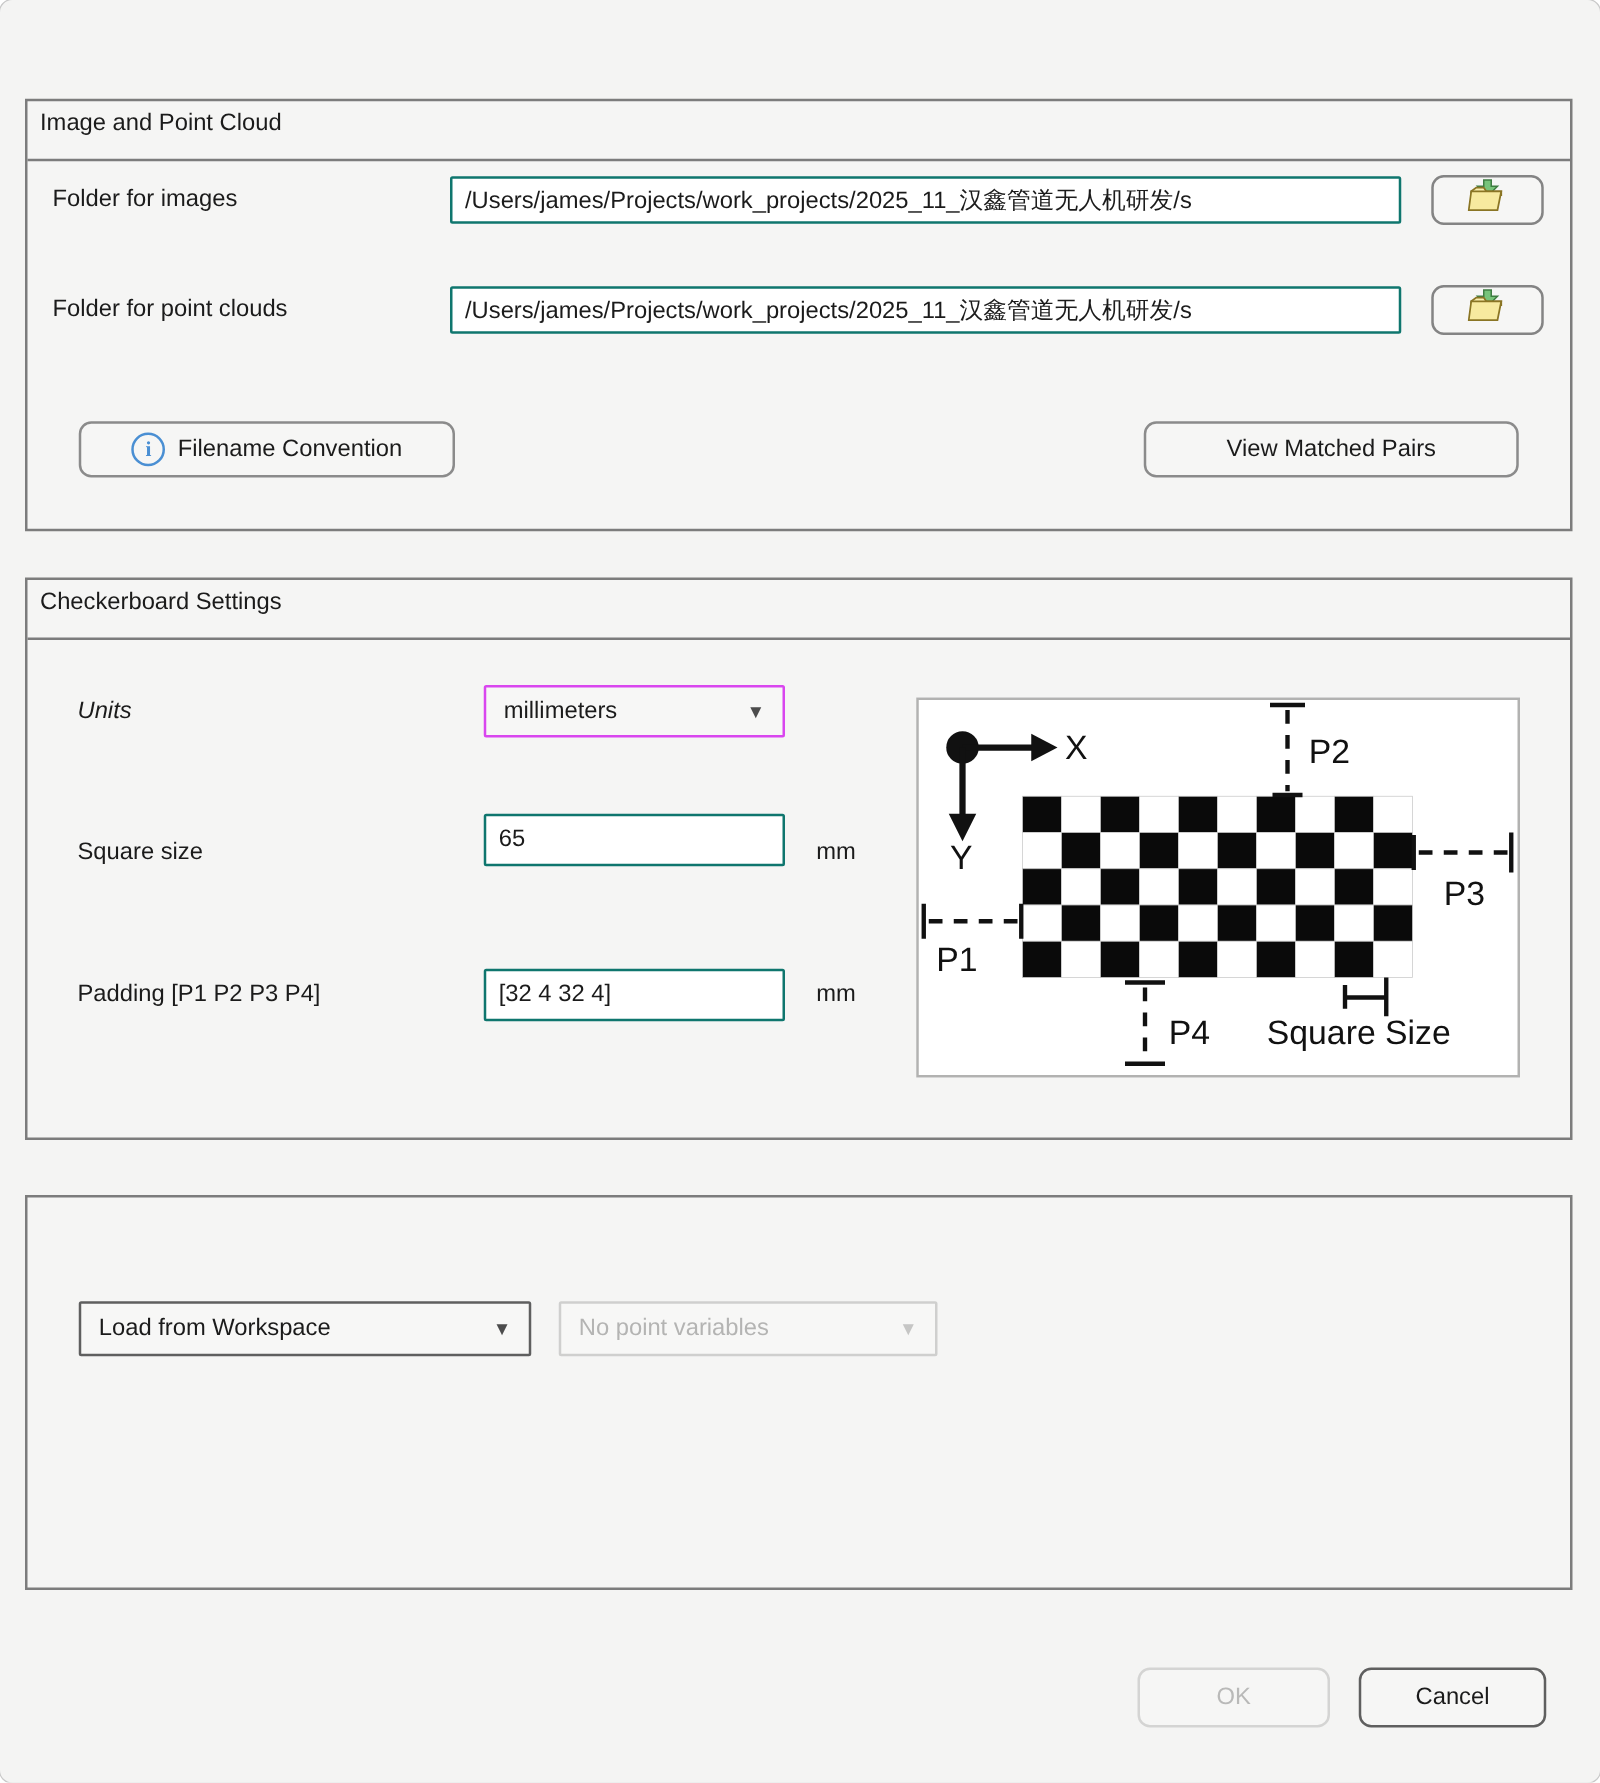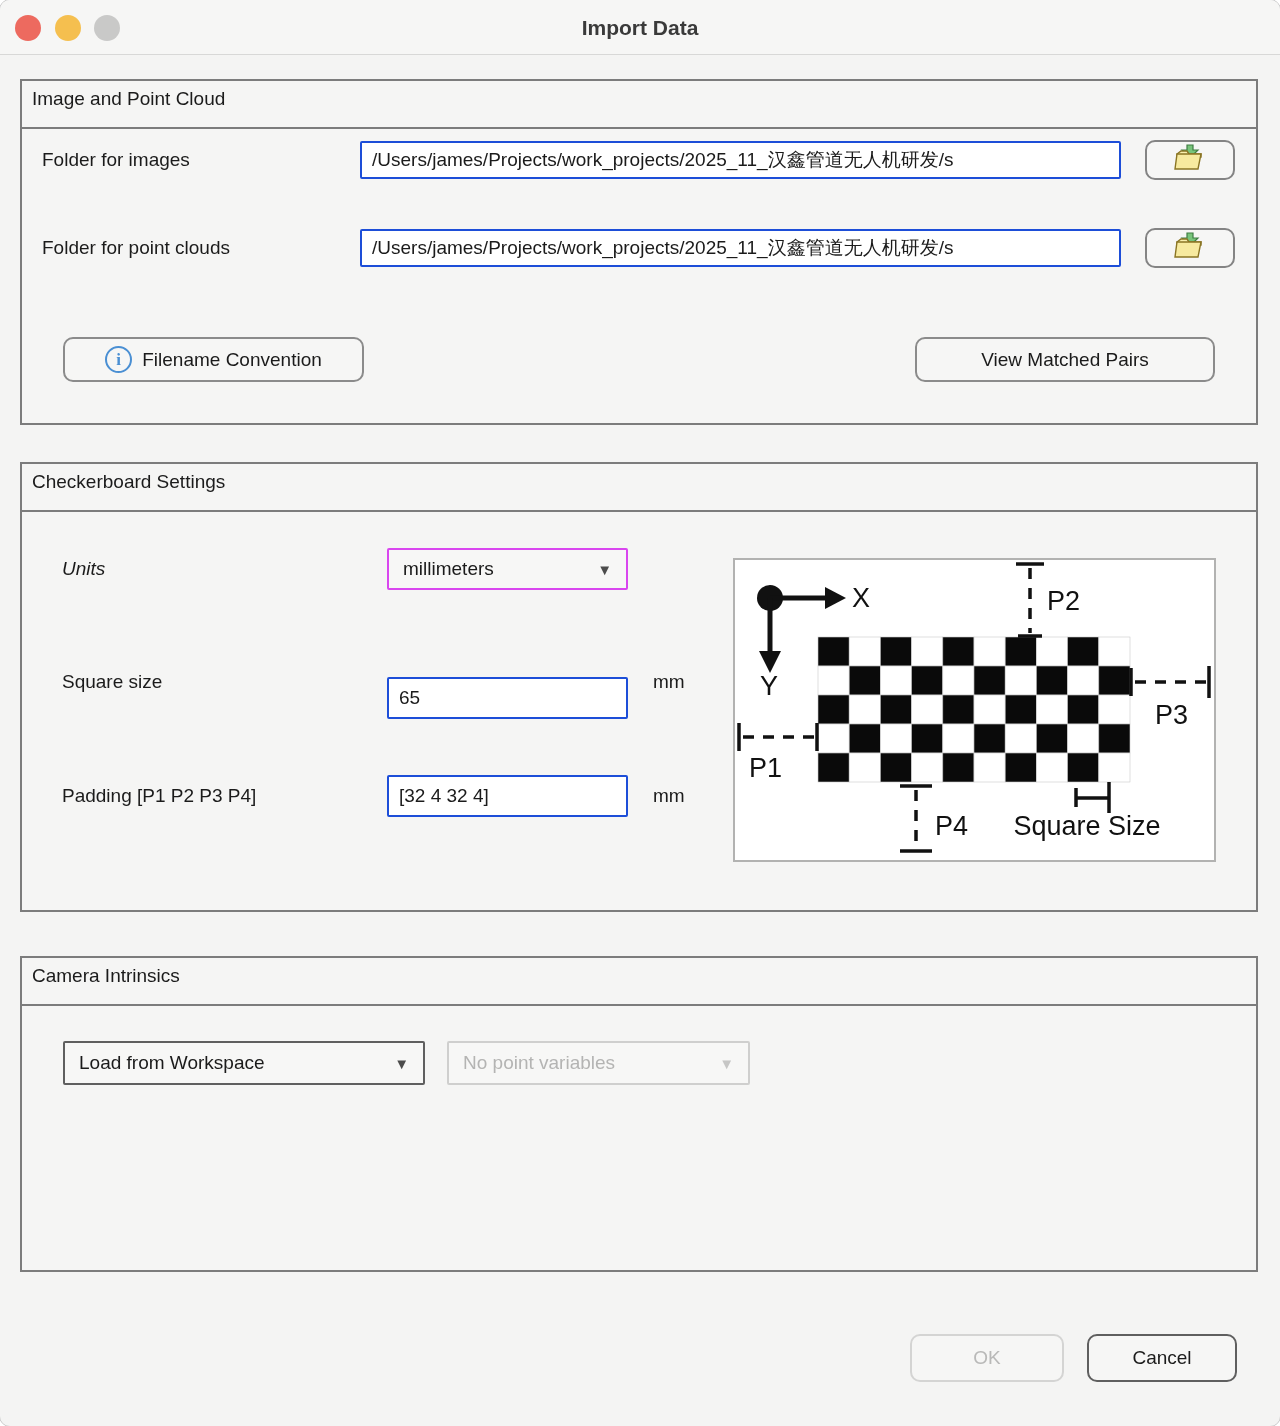--- a/index.html
+++ b/index.html
@@ -36,21 +36,21 @@
     height:48px; line-height:36px; padding-left:10px;
     border-bottom:2px solid #7c7c7c; font-size:19px; color:#1b1b1b;
   }
   #box-ipc { top:79px;  height:346px; }
   #box-cb  { top:462px; height:450px; }
   #box-ci  { top:956px; height:316px; }
 
   .field-label { position:absolute; font-size:19px; color:#1b1b1b; }
 
   .text-field {
-    position:absolute; background:#ffffff; border:2px solid #1d4ed8;
+    position:absolute; background:#ffffff; border:2px solid #0f766e;
     border-radius:2px; font-size:19px; color:#1b1b1b;
     padding:0 10px; font-family:"Liberation Sans","DejaVu Sans",sans-serif;
     outline:none; white-space:nowrap; overflow:hidden;
   }
 
   .btn {
     position:absolute; display:flex; align-items:center; justify-content:center;
     gap:10px; background:#f6f6f5; border:2px solid #8b8b8b; border-radius:10px;
     font-size:19px; color:#1b1b1b; cursor:default;
   }
@@ -80,26 +80,20 @@
     position:absolute; left:711px; top:94px; width:483px; height:304px;
     background:#ffffff; border:2px solid #b2b2b1;
   }
   .diagram-panel svg { display:block; }
 </style>
 </head>
 <body>
 
 <div class="window">
 
-  <div class="titlebar">
-    <span class="light red"></span>
-    <span class="light yellow"></span>
-    <span class="light gray"></span>
-    <div class="title">Import Data</div>
-  </div>
 
   <div class="groupbox" id="box-ipc">
     <div class="gb-header">Image and Point Cloud</div>
 
     <div class="field-label" style="left:20px; top:60px; line-height:38px;">Folder for images</div>
     <input class="text-field" style="left: 338px; top: 60px; width: 761px; height: 38px;" readonly="" value="/Users/james/Projects/work_projects/2025_11_汉鑫管道无人机研发/s">
     <div class="btn icon-only" style="left:1123px; top:59px; width:90px; height:40px;">
       <span>
         <svg width="32" height="28" viewBox="0 0 32 28">
           <polygon points="13,1 19,1 19,6 24,6 16,14 8,6 13,6" fill="#77c47a" stroke="#3f7d43" stroke-width="1.2"></polygon>
@@ -133,21 +127,21 @@
   <div class="groupbox" id="box-cb">
     <div class="gb-header">Checkerboard Settings</div>
 
     <div class="field-label" style="left:40px; top:84px; line-height:42px;font-style:italic;">Units</div>
     <div class="dropdown" style="left:365px; top:84px; width:241px; height:42px;">
       <span>millimeters</span>
       <span class="dd-arrow">▼</span>
     </div>
 
     <div class="field-label" style="left:40px; top:197px; line-height:42px;">Square size</div>
-    <input class="text-field" style="left: 365px; top: 213px; width: 241px; height: 42px;" readonly="" value="65">
+    <input class="text-field" style="left: 365px; top: 187px; width: 241px; height: 42px;" readonly="" value="65">
     <div class="unit-label" style="left:631px; top:197px; line-height:42px;">mm</div>
 
     <div class="field-label" style="left:40px; top:311px; line-height:42px;">Padding [P1 P2 P3 P4]</div>
     <input class="text-field" style="left: 365px; top: 311px; width: 241px; height: 42px;" readonly="" value="[32 4 32 4]">
     <div class="unit-label" style="left:631px; top:311px; line-height:42px;">mm</div>
 
     <div class="diagram-panel">
       <svg width="479" height="300" viewBox="0 0 479 300">
         <g>
             <rect x="83.0" y="77.0" width="31.2" height="29" fill="#0a0a0a" stroke="#c9c9c9" stroke-width="0.6"></rect>
@@ -244,21 +238,20 @@
           <line x1="341" y1="228" x2="341" y2="247"></line>
           <line x1="341" y1="238" x2="374" y2="238"></line>
           <line x1="374" y1="222" x2="374" y2="253"></line>
         </g>
         <text x="352" y="275" font-size="27" fill="#111" text-anchor="middle">Square Size</text>
       </svg>
     </div>
   </div>
 
   <div class="groupbox" id="box-ci">
-    <div class="gb-header">Camera Intrinsics</div>
 
     <div class="dropdown" style="left:41px; top:83px; width:362px; height:44px; border-color:#5f5f5f;">
       <span>Load from Workspace</span>
       <span class="dd-arrow">▼</span>
     </div>
 
     <div class="dropdown disabled" style="left:425px; top:83px; width:303px; height:44px;">
       <span>No point variables</span>
       <span class="dd-arrow">▼</span>
     </div>

